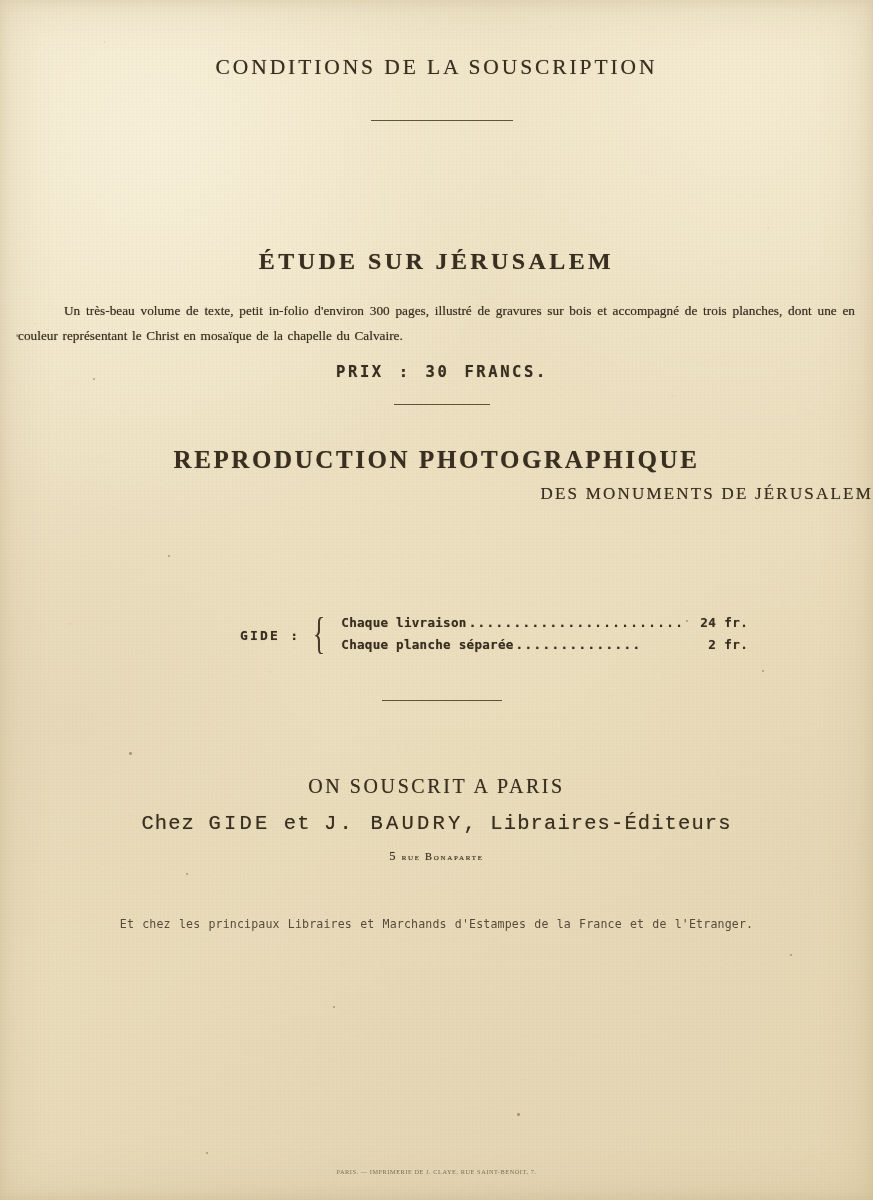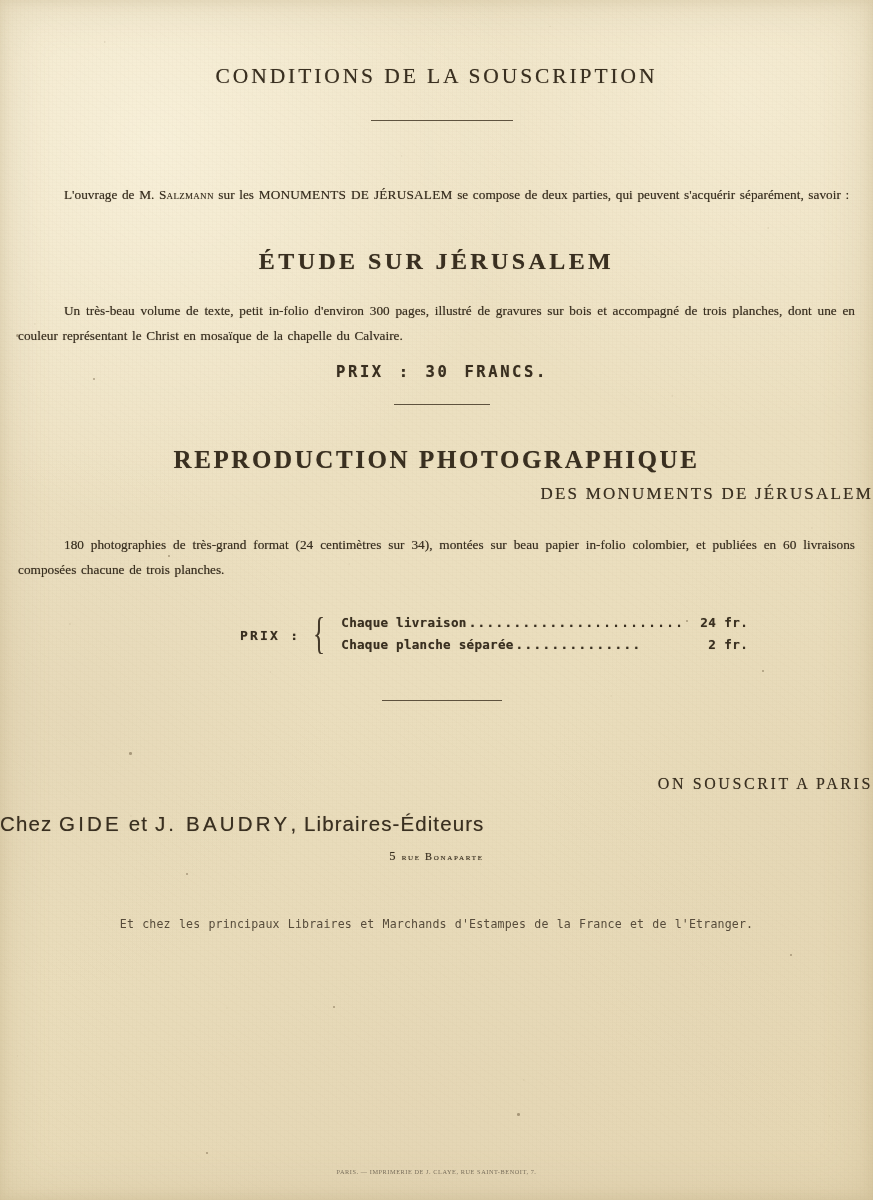--- a/index.html
+++ b/index.html
@@ -98,21 +98,20 @@
 
   
   .doc-title {
     left: 0; right: 0;
     top: 55px;
     text-align: center;
     font-size: 21.5px;
     letter-spacing: 2.9px;
     font-weight: 400;
     font-family: "Liberation Serif", "DejaVu Serif", serif;
-    margin-top: 9px;
   }
 
   
   .rule {
     position: absolute;
     height: 0;
     border-top: 1.4px solid #4a3f2c;
     opacity: 0.88;
   }
   .rule-1 { left: 371px; width: 142px; top: 120px; }
@@ -237,31 +236,32 @@
     width: 62px;
     text-align: right;
     font-weight: 700;
     letter-spacing: 0.4px;
   }
 
   
   .souscrit {
     left: 0; right: 0;
     top: 775px;
-    text-align: right;
-    font-size: 16px;
+    text-align: center;
+    font-size: 20px;
     letter-spacing: 2.6px;
     font-family: "Liberation Serif", "DejaVu Serif", serif;
   }
   .publisher {
     left: 0; right: 0;
     top: 812px;
+    text-align: center;
     font-size: 20.5px;
     letter-spacing: 1.1px;
-    font-family: Liberation Sans, sans-serif;
+    font-family: Liberation Mono, monospace;
   }
   .publisher .sp { letter-spacing: 3.2px; }
   .address {
     left: 0; right: 0;
     top: 849px;
     text-align: center;
     font-size: 10.5px;
     letter-spacing: 1.7px;
     font-variant: small-caps;
     font-family: "Liberation Serif", "DejaVu Serif", serif;
@@ -308,37 +308,35 @@
   <div class="paper-base"></div>
   <div class="paper-grain"></div>
   <div class="foxing"></div>
 
   <div class="content">
 
     <div class="blk doc-title ink">CONDITIONS DE LA SOUSCRIPTION</div>
 
     <div class="rule rule-1"></div>
 
-    <div class="blk para para-1 ink"><span>L'ouvrage de M. </span><span class="smallcaps">Salzmann</span><span> sur les </span><span class="caps">MONUMENTS DE JÉRUSALEM</span><span> se compose de deux parties, qui peuvent s'acquérir séparément, savoir :</span></div>
 
     <div class="blk head-etude ink">ÉTUDE SUR JÉRUSALEM</div>
 
     <div class="blk para para-2 ink">Un très-beau volume de texte, petit in-folio d'environ 300 pages, illustré de gravures sur bois et accompagné de trois planches, dont une en couleur représentant le Christ en mosaïque de la chapelle du Calvaire.</div>
 
     <div class="blk price-line ink">PRIX : 30 FRANCS.</div>
 
     <div class="rule rule-2"></div>
 
     <div class="blk head-repro ink">REPRODUCTION PHOTOGRAPHIQUE</div>
     <div class="blk head-repro-sub ink">DES MONUMENTS DE JÉRUSALEM</div>
 
-    <div class="blk para para-3 ink">180 photographies de très-grand format (24 centimètres sur 34), montées sur beau papier in-folio colombier, et publiées en 60 livraisons composées chacune de trois planches.</div>
 
     <div class="blk price-table ink">
-      <div class="price-label">PRIX :</div>
+      <div class="price-label">GIDE :</div>
       <div class="price-brace">{</div>
       <div class="price-rows">
 
         <div class="price-row">
           <span class="price-item">Chaque livraison</span>
           <span class="price-dots">........................</span>
           <span class="price-amt">24 fr.</span>
         </div>
 
         <div class="price-row">

